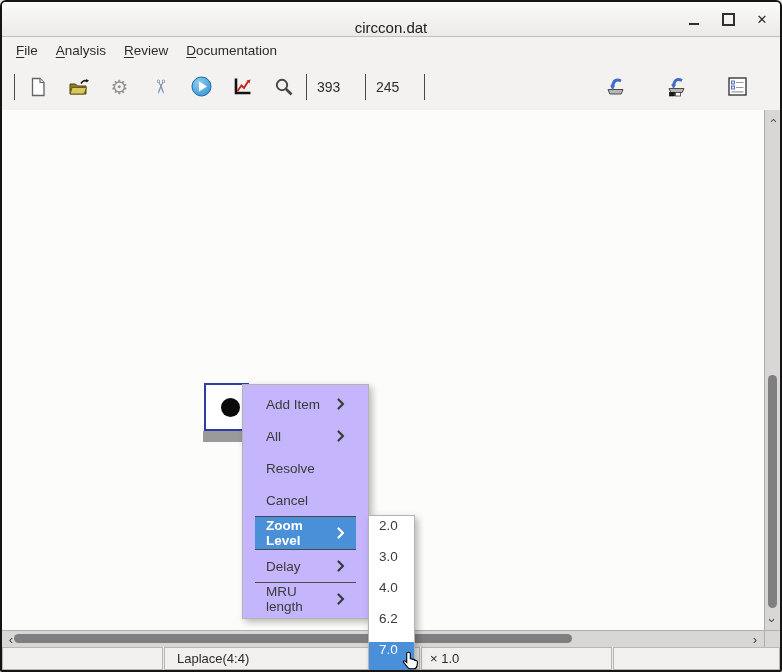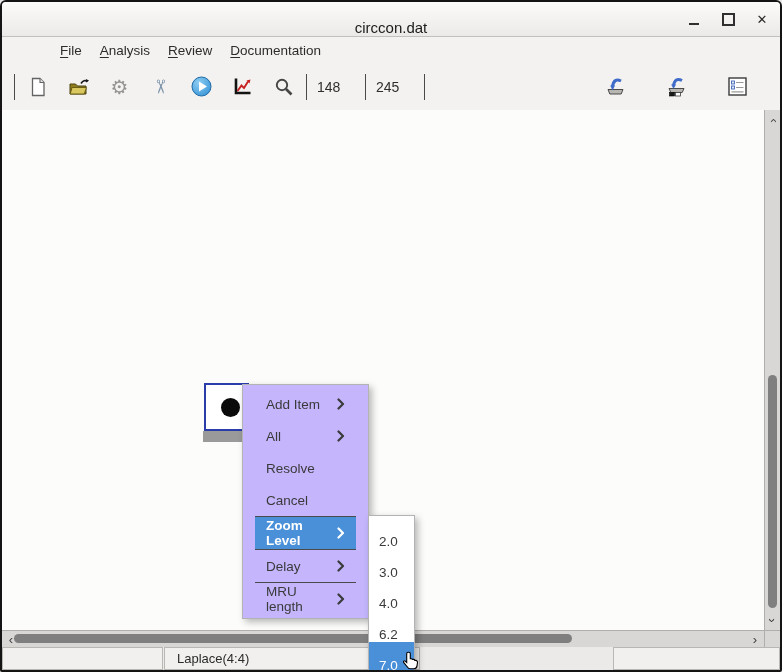--- a/index.html
+++ b/index.html
@@ -15,21 +15,21 @@
   .titlebar{position:relative;height:34px;background:linear-gradient(#fbfbfa,#ebeae8);
     border-bottom:1px solid #c2bfbc;}
   .title{position:absolute;left:0;right:0;top:8px;height:34px;display:flex;align-items:center;
     justify-content:center;font-size:15px;color:#1b1b1b;}
   .winbtns{position:absolute;right:8px;top:0;height:34px;display:flex;align-items:center;gap:14px;}
   .winbtn{width:20px;height:22px;display:flex;align-items:center;justify-content:center;cursor:default;}
   .min-bar{width:10px;height:2px;background:#2f2f2f;margin-top:10px;}
   .max-box{width:9px;height:9px;border:2px solid #2f2f2f;}
   .close-x{font-family:"DejaVu Sans",sans-serif;font-size:13px;color:#2a2a2a;font-weight:bold;}
   
-  .menubar{height:26px;display:flex;align-items:center;padding-left:5px;background:var(--chrome);margin-left:44px;}
+  .menubar{height:26px;display:flex;align-items:center;padding-left:5px;background:var(--chrome);}
   .menu-item{padding:3px 9px;font-size:13.5px;color:#2c2c2c;}
   .menu-item u{text-decoration:underline;text-underline-offset:2px;}
   
   .toolbar{height:47px;display:flex;align-items:center;padding:0 10px;background:var(--chrome);
     border-bottom:1px solid #96938f;}
   .tsep{width:1px;height:26px;background:#4a4a4a;margin:0 2px;}
   .tbtn{width:41px;height:36px;display:flex;align-items:center;justify-content:center;}
   .glyph-gear{font-family:"DejaVu Sans",sans-serif;font-size:20px;color:#949494;line-height:1;}
   .glyph-cut{font-family:"DejaVu Sans",sans-serif;font-size:19px;color:#7e95ac;line-height:1;
     display:inline-block;transform:rotate(90deg);}
@@ -44,21 +44,21 @@
   
   .context-menu{position:absolute;left:240px;top:382px;width:127px;z-index:40;background:#c4b5fd;
     border:1px solid #b3b3b3;box-shadow:3px 3px 7px rgba(0,0,0,0.28);padding:3px 12px;box-sizing:border-box;}
   .menu-row{height:32px;display:flex;align-items:center;padding:0 11px;font-size:13.5px;color:#3a3a3a;}
   .menu-row .arrow{margin-left:auto;display:flex;align-items:center;}
   .menu-row.highlight{background:var(--highlight);color:#ffffff;font-weight:bold;}
   .menu-sep{height:1px;background:#4a4a4a;}
   
   .submenu{position:absolute;left:366px;top:513px;width:47px;z-index:50;background:#ffffff;
     border:1px solid #b3b3b3;box-shadow:3px 3px 7px rgba(0,0,0,0.28);padding:2px 0;box-sizing:border-box;}
-  .submenu-row{height:31px;display:flex;align-items:flex-end;padding-left:10px;font-size:13.5px;color:#3a3a3a;}
+  .submenu-row{height:31px;display:flex;align-items:flex-start;padding-left:10px;font-size:13.5px;color:#3a3a3a;}
   .submenu-row.highlight{background:var(--highlight);color:#ffffff;}
   
   .vscroll{position:absolute;top:108px;right:0;width:16px;height:520px;background:#d8d7d5;
     border-left:1px solid #b0aeab;box-sizing:border-box;}
   .vs-arrow{position:absolute;left:0;width:15px;height:16px;display:flex;align-items:center;
     justify-content:center;font-size:13px;color:#3d3d3d;}
   .vs-up{top:2px;}
   .vs-down{bottom:2px;}
   .rot-up{display:inline-block;transform:rotate(-90deg);}
   .rot-down{display:inline-block;transform:rotate(90deg);}
@@ -151,21 +151,21 @@
         <polygon points="13.5,3.5 17.5,2.5 16.5,6.5" fill="#c62222"></polygon>
       </svg>
     </div>
     <div class="tbtn">
       <svg width="20" height="20" viewBox="0 0 20 20">
         <circle cx="8" cy="8" r="5.2" fill="none" stroke="#454545" stroke-width="1.9"></circle>
         <line x1="12" y1="12" x2="17.5" y2="17.5" stroke="#454545" stroke-width="2.6"></line>
       </svg>
     </div>
     <div class="tsep"></div>
-    <div class="tlabel">148</div>
+    <div class="tlabel">393</div>
     <div class="tsep"></div>
     <div class="tlabel">245</div>
     <div class="tsep"></div>
 
     <div class="toolbar-right">
       <div class="tbtn">
         <svg width="21" height="21" viewBox="0 0 21 21">
           <path d="M3,13.5 h15 l-1.8,4.5 H4.8 z" fill="#b8b6b0" stroke="#4a4a4a" stroke-width="1"></path>
           <path d="M16,5 Q9,1.5 7.5,10.5" fill="none" stroke="#3f6bc9" stroke-width="3"></path>
           <polygon points="5.2,9.5 10,9.5 7.5,14.5" fill="#3f6bc9"></polygon>
@@ -288,20 +288,23 @@
     <div class="hs-arrow hs-right">
         <span>›</span>
       </div>
   </div>
 
   <div class="statusbar">
     <div class="sbox sb1"></div>
     <div class="sbox sb2">
         <span>Laplace(4:4)</span>
       </div>
+    <div class="sbox sb3">
+        <span>× 1.0</span>
+      </div>
     <div class="sbox sb4"></div>
   </div>
 
   <div class="cursor">
     <svg width="17" height="21" viewBox="0 0 17 21">
       <path d="M5.2,1.2 c-0.9,0 -1.5,0.7 -1.5,1.5 l0,8.8 -1.5,-1.4 c-1,-0.9 -2.3,0.5 -1.4,1.5 l4,4.9 c0.6,0.8 1.5,1.3 2.5,1.3 l3.4,0 c1.7,0 3.1,-1.2 3.3,-2.9 l0.5,-3.4 c0.2,-1.1 -0.7,-2.1 -1.8,-2.1 l-0.9,0 c-0.1,-0.6 -0.6,-1 -1.3,-1 l-1,0 c-0.2,-0.4 -0.7,-0.7 -1.2,-0.7 l-1,0 0,-5 c0,-0.8 -0.7,-1.5 -1.5,-1.5 z" fill="#ffffff" stroke="#000000" stroke-width="1.1"></path>
     </svg>
   </div>
 
 </div>

